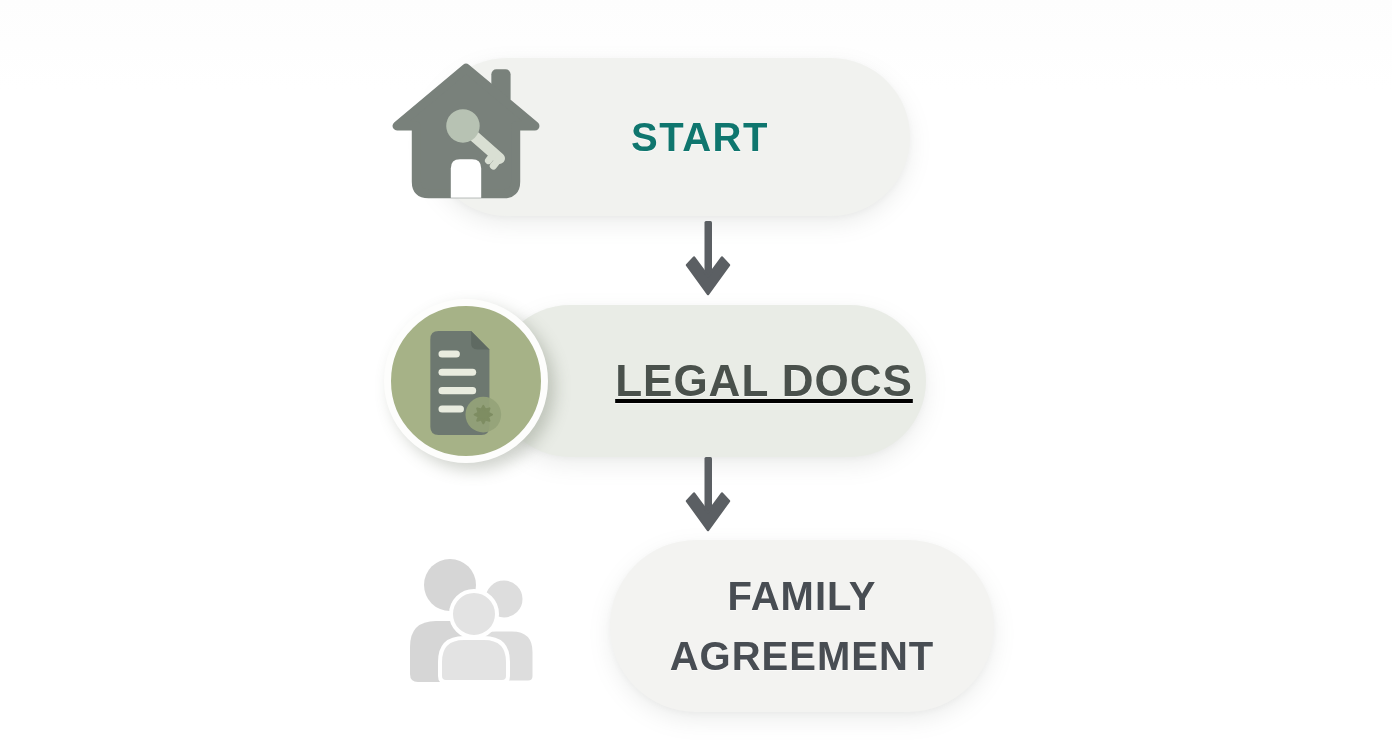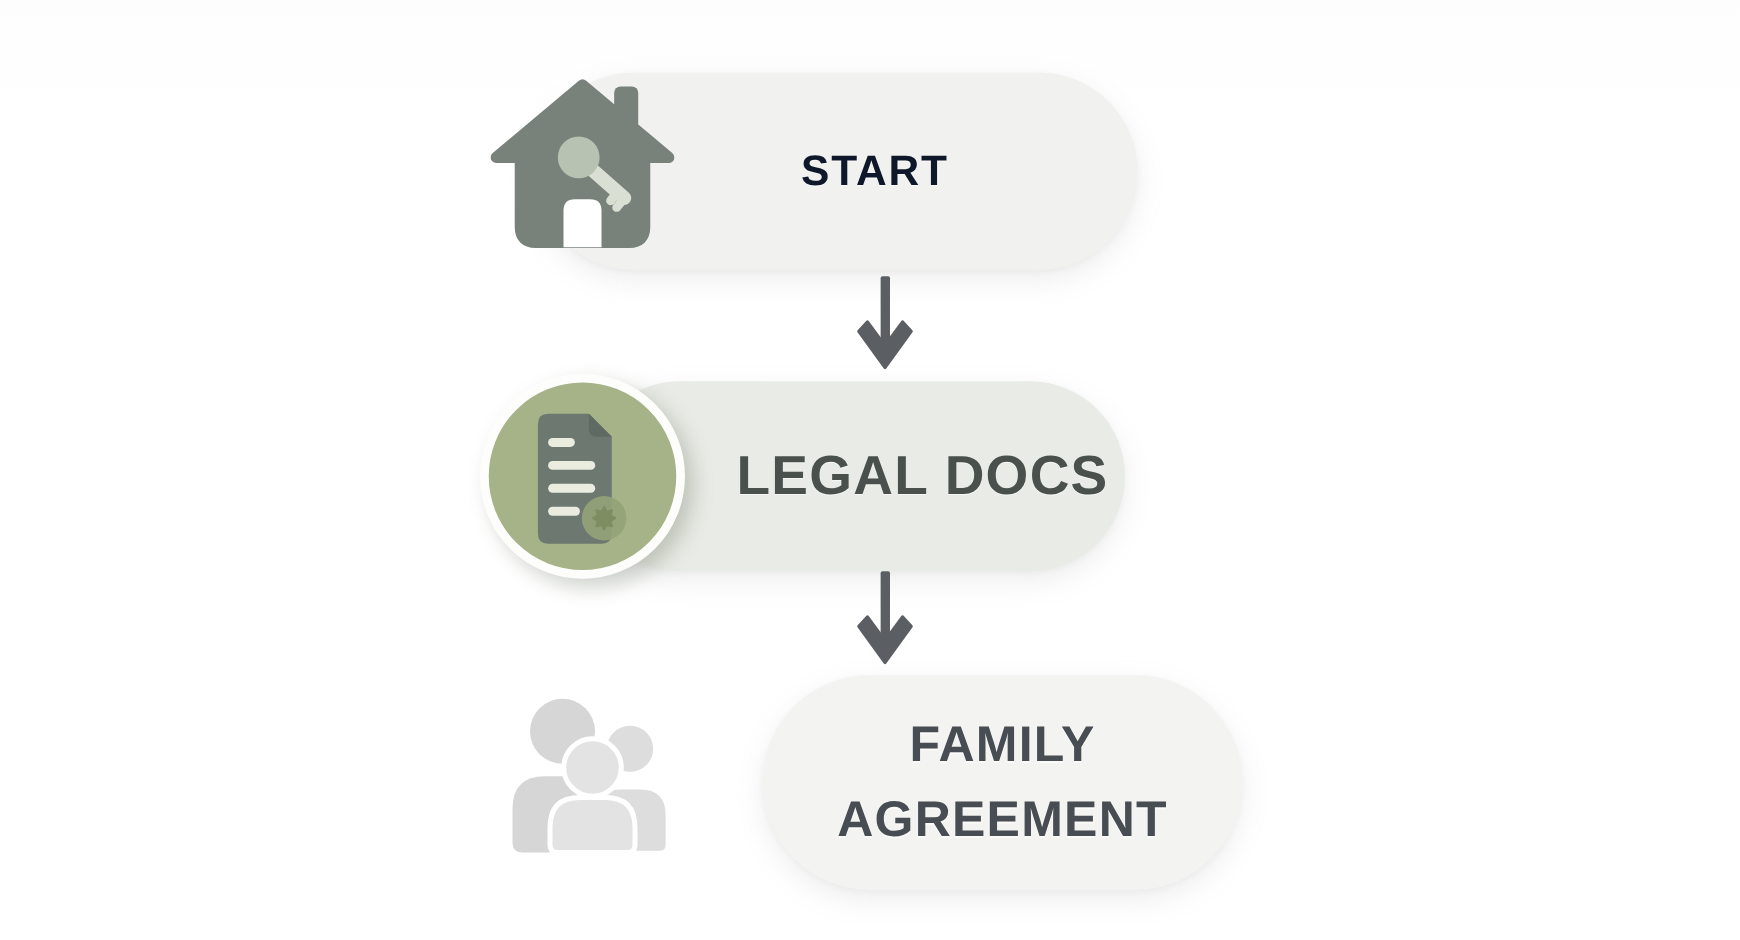--- a/index.html
+++ b/index.html
@@ -27,35 +27,36 @@
     text-align: center;
     text-shadow: 0 1px 0 rgba(255,255,255,0.6);
   }
   
   .pill-start {
     left: 428px; top: 58px;
     width: 482px; height: 158px;
     border-radius: 80px;
     background: #f1f2ef;
   }
-  .pill-start .pill-label { font-size: 34px; padding-left: 62px; color: #0f172a; }
+  .pill-start .pill-label { font-size: 40px; padding-left: 62px; color: #0f766e; }
   .icon-house {
     position: absolute; left: 390px; top: 62px;
     width: 152px; height: 140px;
   }
   
   .flow-arrow { position: absolute; width: 48px; height: 78px; }
   .flow-arrow-1 { left: 684px; top: 220px; }
   .flow-arrow-2 { left: 684px; top: 456px; }
   
   .pill-legal {
-    left: 468px; top: 305px;
+    left: 494px; top: 305px;
     width: 432px; height: 152px;
     border-radius: 77px;
     background: #e9ece6;
+    text-decoration: underline;
   }
   .pill-legal .pill-label { font-size: 44px; padding-left: 108px; color: #4a514c; letter-spacing: 1px; }
   .legal-circle {
     position: absolute; left: 384px; top: 299px;
     width: 164px; height: 164px;
     border-radius: 50%;
     background: #a6b287;
     border: 7px solid #fdfdfc;
     box-shadow: 7px 7px 16px rgba(95,105,85,0.30);
     display: flex; align-items: center; justify-content: center;

